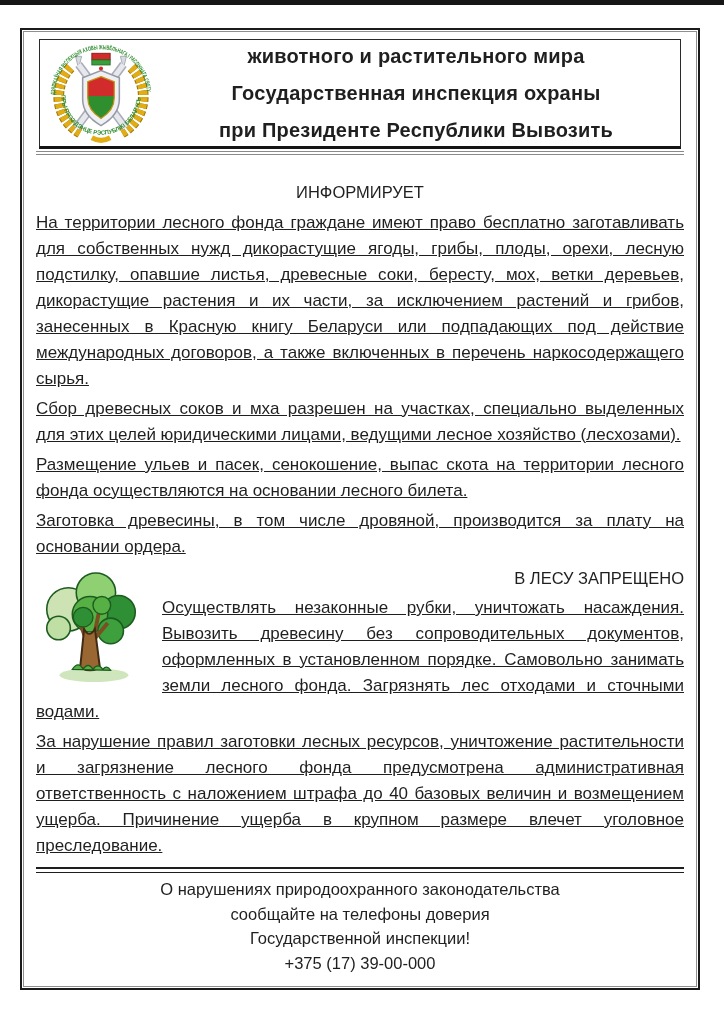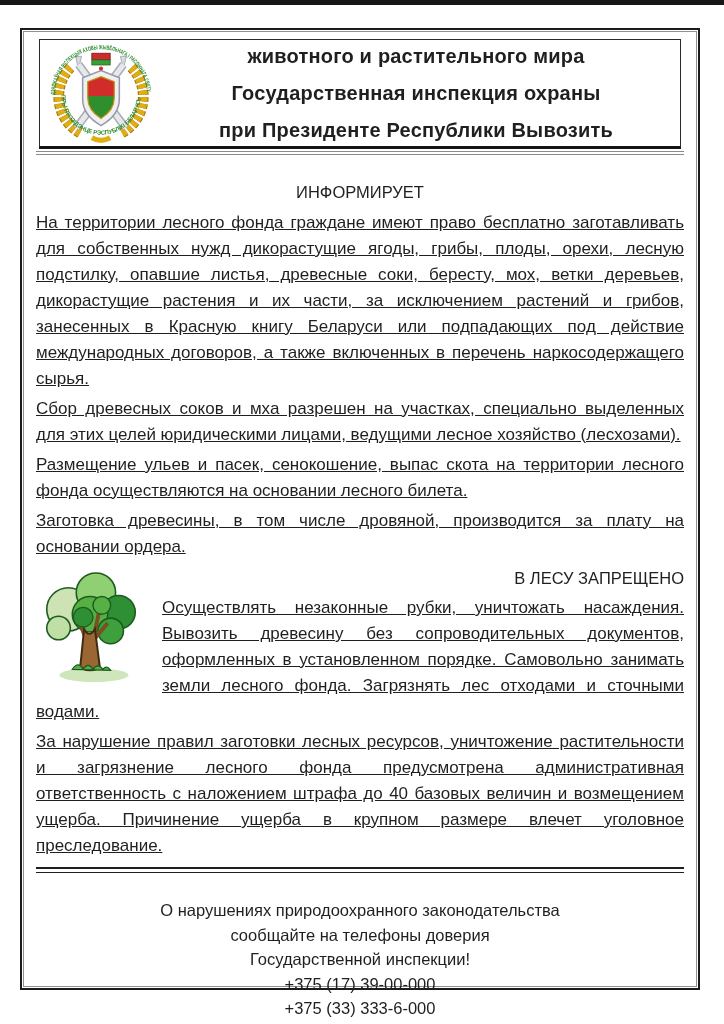--- a/index.html
+++ b/index.html
@@ -23,21 +23,21 @@
     display:flex;align-items:center;box-sizing:border-box;background:#fff;
   }
   .emblem-wrap{flex:0 0 122px;display:flex;justify-content:center;align-items:center;}
   .titles{flex:1;text-align:center;font-weight:bold;font-size:20px;line-height:37px;padding-right:10px;letter-spacing:.2px;}
   .rule-double{height:2px;border-top:1px solid #8a8a8a;border-bottom:1px solid #8a8a8a;margin:2px 0 0 0;}
   .informs{text-align:center;font-size:16.5px;line-height:25.5px;margin:25px 0 0 0;}
   p.body{text-align:justify;font-size:17px;line-height:26px;margin:4px 0 0 0;text-decoration:underline;}
   .forbidden-heading{text-align:right;font-size:16.5px;line-height:25.5px;margin:6px 0 0 0;}
   .tree-float{float:left;margin:2px 18px 4px 2px;width:106px;height:118px;}
   .sep-footer{height:3px;border-top:2px solid #1e1e1e;border-bottom:1px solid #1e1e1e;margin:8px 0 0 0;clear:both;}
-  .footer{clear:both;text-align:center;font-size:16.5px;line-height:24.5px;margin-top:25px;}
+  .footer{clear:both;text-align:center;font-size:16.5px;line-height:24.5px;margin-top:4px;}
 </style>
 </head>
 <body>
 
 <div class="page">
   <div class="topbar"></div>
 
   <div class="outer-frame">
     <div class="inner-frame">
 
@@ -126,18 +126,17 @@
 
       <p class="body">За нарушение правил заготовки лесных ресурсов, уничтожение растительности и загрязнение лесного фонда предусмотрена административная ответственность с наложением штрафа до 40 базовых величин и возмещением ущерба. Причинение ущерба в крупном размере влечет уголовное преследование.</p>
 
       <div class="sep-footer"></div>
 
       <div class="footer">
         <div>О нарушениях природоохранного законодательства</div>
         <div>сообщайте на телефоны доверия</div>
         <div>Государственной инспекции!</div>
         <div>+375 (17) 39-00-000</div>
-        <div>+375 (33) 333-6-000</div>
       </div>
 
     </div>
   </div>
 </div>
 
 </body></html>

